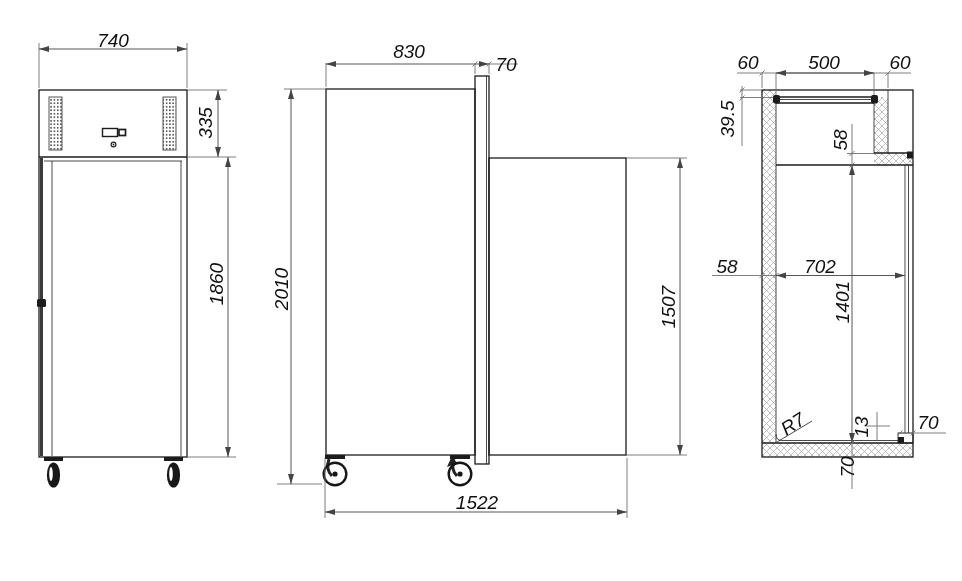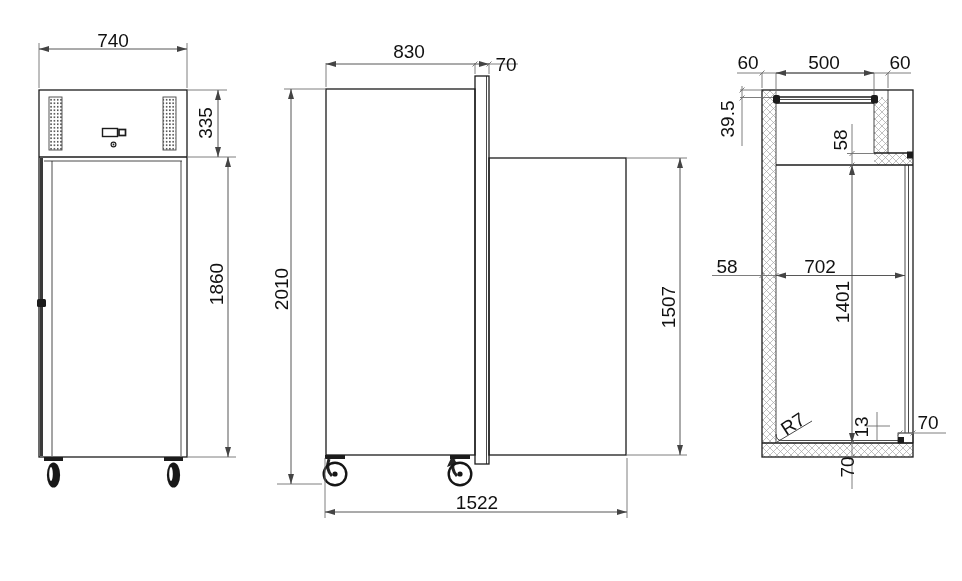--- a/index.html
+++ b/index.html
@@ -1,19 +1,20 @@
 <!DOCTYPE html>
 <html><head>
 <meta charset="utf-8">
 <style>
   html,body { margin:0; padding:0; background:#ffffff; }
   #stage {
     position:relative; width:962px; height:581px; background:#ffffff;
     font-family:"Liberation Sans", sans-serif;
     overflow:hidden;
+    font-style:italic;
   }
   svg { display:block; }
   .lbl {
     font-family:"Liberation Sans", sans-serif;
     font-size:19px; fill:#111111;
     text-anchor:middle; dominant-baseline:central;
   }
   .obj  { stroke:#1c1c1c; stroke-width:1.3; fill:none; }
   .thin { stroke:#1c1c1c; stroke-width:0.8; fill:none; }
   .dim  { stroke:#6f6f6f; stroke-width:0.9; fill:none; }

